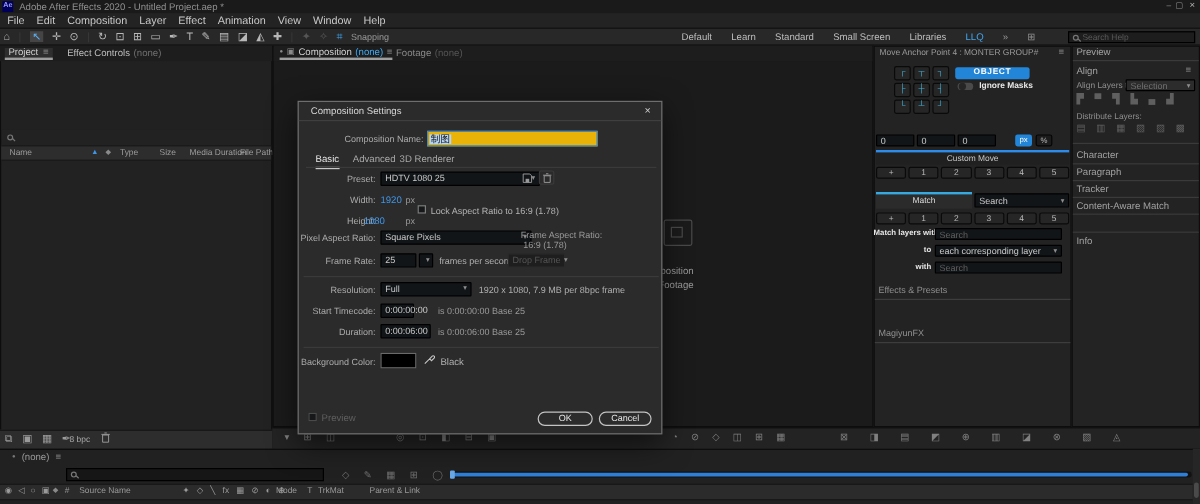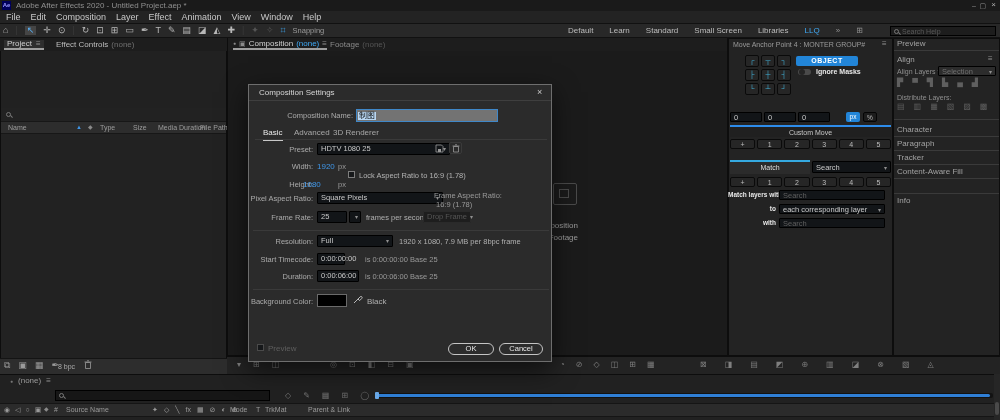--- a/index.html
+++ b/index.html
@@ -230,20 +230,22 @@
   </div>
   <div class="t" style="left:728px;top:192px;width:48px;text-align:right;color:#e8e8e8;font-weight:bold;font-size:6.5px">Match layers with</div>
   <div class="fld" style="position:absolute;left:779px;top:190px;width:106px;height:10px;color:#5f5f5f">Search</div>
   <div class="t" style="left:728px;top:206px;width:48px;text-align:right;color:#e8e8e8;font-weight:bold;font-size:6.5px">to</div>
   <div class="fld dd" style="position:absolute;left:779px;top:204px;width:106px;height:10px">
       <span>each corresponding layer</span>
     </div>
   <div class="t" style="left:728px;top:220px;width:48px;text-align:right;color:#e8e8e8;font-weight:bold;font-size:6.5px">with</div>
   <div class="fld" style="position:absolute;left:779px;top:218px;width:106px;height:10px;color:#5f5f5f">Search</div>
 
+  <div class="t" style="left:729px;top:236px;width:163px;height:14px;border-bottom:1px solid #3d3d3d;color:#909090;font-size:7.5px;padding:2px 0 0 3px">Effects &amp; Presets</div>
+  <div class="t" style="left:729px;top:272px;width:163px;height:14px;border-bottom:1px solid #3d3d3d;color:#909090;font-size:7.5px;padding:2px 0 0 3px">MagiyunFX</div>
 
   <div class="panel" style="left:893px;top:38px;width:107px;height:318px"></div>
   <div class="t" style="left:897px;top:40px;color:#a2a2a2">Preview</div>
   <div class="line" style="left:894px;top:50px;width:105px"></div>
   <div class="t" style="left:897px;top:56px;color:#a2a2a2">Align</div>
   <div class="t ic" style="left:988px;top:55px">≡</div>
   <div class="t" style="left:897px;top:68px;color:#8f8f8f;font-size:7px">Align Layers to:</div>
   <div class="fld dd" style="position:absolute;left:938px;top:66px;width:58px;height:10px;background:#2c2c2c;color:#6f6f6f">
       <span>Selection</span>
     </div>
@@ -264,21 +266,21 @@
     <span>▨</span>
     <span>▩</span>
   </div>
   <div class="line" style="left:894px;top:119px;width:105px"></div>
   <div class="t" style="left:897px;top:126px;color:#a2a2a2">Character</div>
   <div class="line" style="left:894px;top:136px;width:105px"></div>
   <div class="t" style="left:897px;top:140px;color:#a2a2a2">Paragraph</div>
   <div class="line" style="left:894px;top:150px;width:105px"></div>
   <div class="t" style="left:897px;top:154px;color:#a2a2a2">Tracker</div>
   <div class="line" style="left:894px;top:164px;width:105px"></div>
-  <div class="t" style="left:897px;top:168px;color:#a2a2a2">Content-Aware Fill</div>
+  <div class="t" style="left:897px;top:168px;color:#a2a2a2">Content-Aware Match</div>
   <div class="line" style="left:894px;top:178px;width:105px"></div>
   <div class="t" style="left:897px;top:197px;color:#a2a2a2">Info</div>
   <div class="line" style="left:894px;top:193px;width:105px"></div>
 
   <div class="t" style="left:0;top:374px;width:1000px;height:46px;background:#212121;border-top:1px solid #0d0d0d"></div>
   <div class="t fx" style="left:10px;top:377px;gap:5px">
     <span style="color:#777;font-size:5px">●</span>
     <span style="color:#9a9a9a">(none)</span>
     <span class="ic">≡</span>
   </div>
@@ -324,21 +326,21 @@
   <div class="t" style="left:994px;top:374px;width:6px;height:46px;background:#262626">
     <div style="position:absolute;left:1px;top:28px;width:4px;height:13px;background:#4a4a4a;border-radius:2px"></div>
   </div>
 
   <div class="t" style="left:248px;top:84px;width:304px;height:278px;background:#2b2b2b;border:1px solid #6e6e6e;box-shadow:0 8px 24px rgba(0,0,0,.6);z-index:10">
     <div class="t" style="left:0;top:0;width:302px;height:16px;border-bottom:1px solid #3f3f3f"></div>
     <div class="t" style="left:10px;top:4px;color:#d6d6d6;font-size:8px">Composition Settings</div>
     <div class="t" style="left:288px;top:3px;color:#c8c8c8;font-size:9px">×</div>
 
     <div class="t lbl" style="left:4px;top:27px;width:100px">Composition Name:</div>
-    <div class="t fx" style="left:107px;top:24px;width:142px;height:13px;background:#737373;border:1px solid #3f87c8;padding:0 1px">
+    <div class="t fx" style="left:107px;top:24px;width:142px;height:13px;background:#eab308;border:1px solid #3f87c8;padding:0 1px">
       <span style="background:#b9d7f3;color:#0a0a0a;font-size:8px;padding:0 1px">制图</span>
     </div>
 
     <div class="t" style="left:14px;top:44px;color:#e8e8e8;border-bottom:2px solid #c8c8c8;padding-bottom:2px">Basic</div>
     <div class="t" style="left:45px;top:44px;color:#a8a8a8">Advanced</div>
     <div class="t" style="left:84px;top:44px;color:#a8a8a8">3D Renderer</div>
     <div class="line" style="left:6px;top:54px;width:292px;background:#3a3a3a"></div>
 
     <div class="t lbl" style="left:-6px;top:61px;width:70px">Preset:</div>
     <div class="fld dd" style="position:absolute;left:68px;top:58px;width:133px;height:12px">

